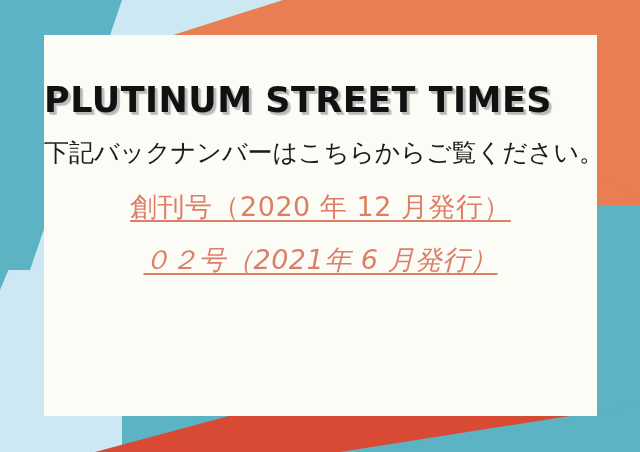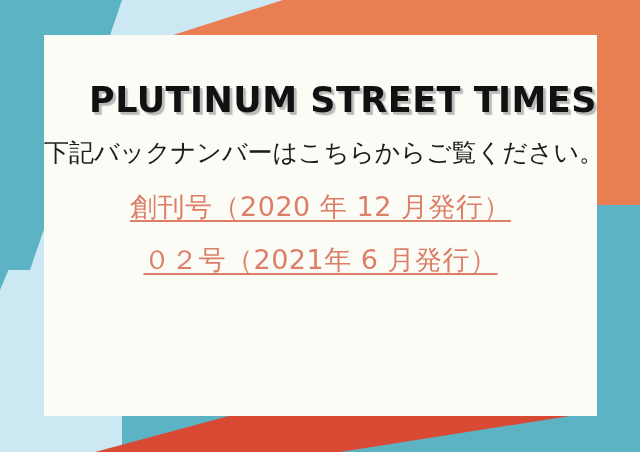--- a/index.html
+++ b/index.html
@@ -48,21 +48,21 @@
 
   #card-inner {
     position: absolute;
     left: 0;
     right: 0;
     top: 48px;
   }
 
   #poster-title {
     margin: 0;
-    text-align: right;
+    text-align: left;
     font-size: 35px;
     line-height: 1.0;
     font-weight: bold;
     letter-spacing: 0.5px;
     color: #111111;
     text-shadow: 2px 2px 0 #b9b9b9, 3px 3px 1px rgba(150,150,150,0.55);
     font-family: "DejaVu Sans", "Liberation Sans", sans-serif;
     white-space: nowrap;
   }
 
@@ -85,20 +85,21 @@
     margin-top: 22px;
     text-align: center;
   }
   #link-list li {
     margin: 0;
     padding: 0;
     line-height: 1.0;
   }
   #link-list li + li {
     margin-top: 19px;
+    font-style: italic;
   }
 
   .issue-link {
     display: inline-block;
     font-size: 27px;
     line-height: 1.25;
     color: #DD7E68;
     text-decoration: underline;
     text-decoration-color: #DD7E68;
     text-underline-offset: 4px;

